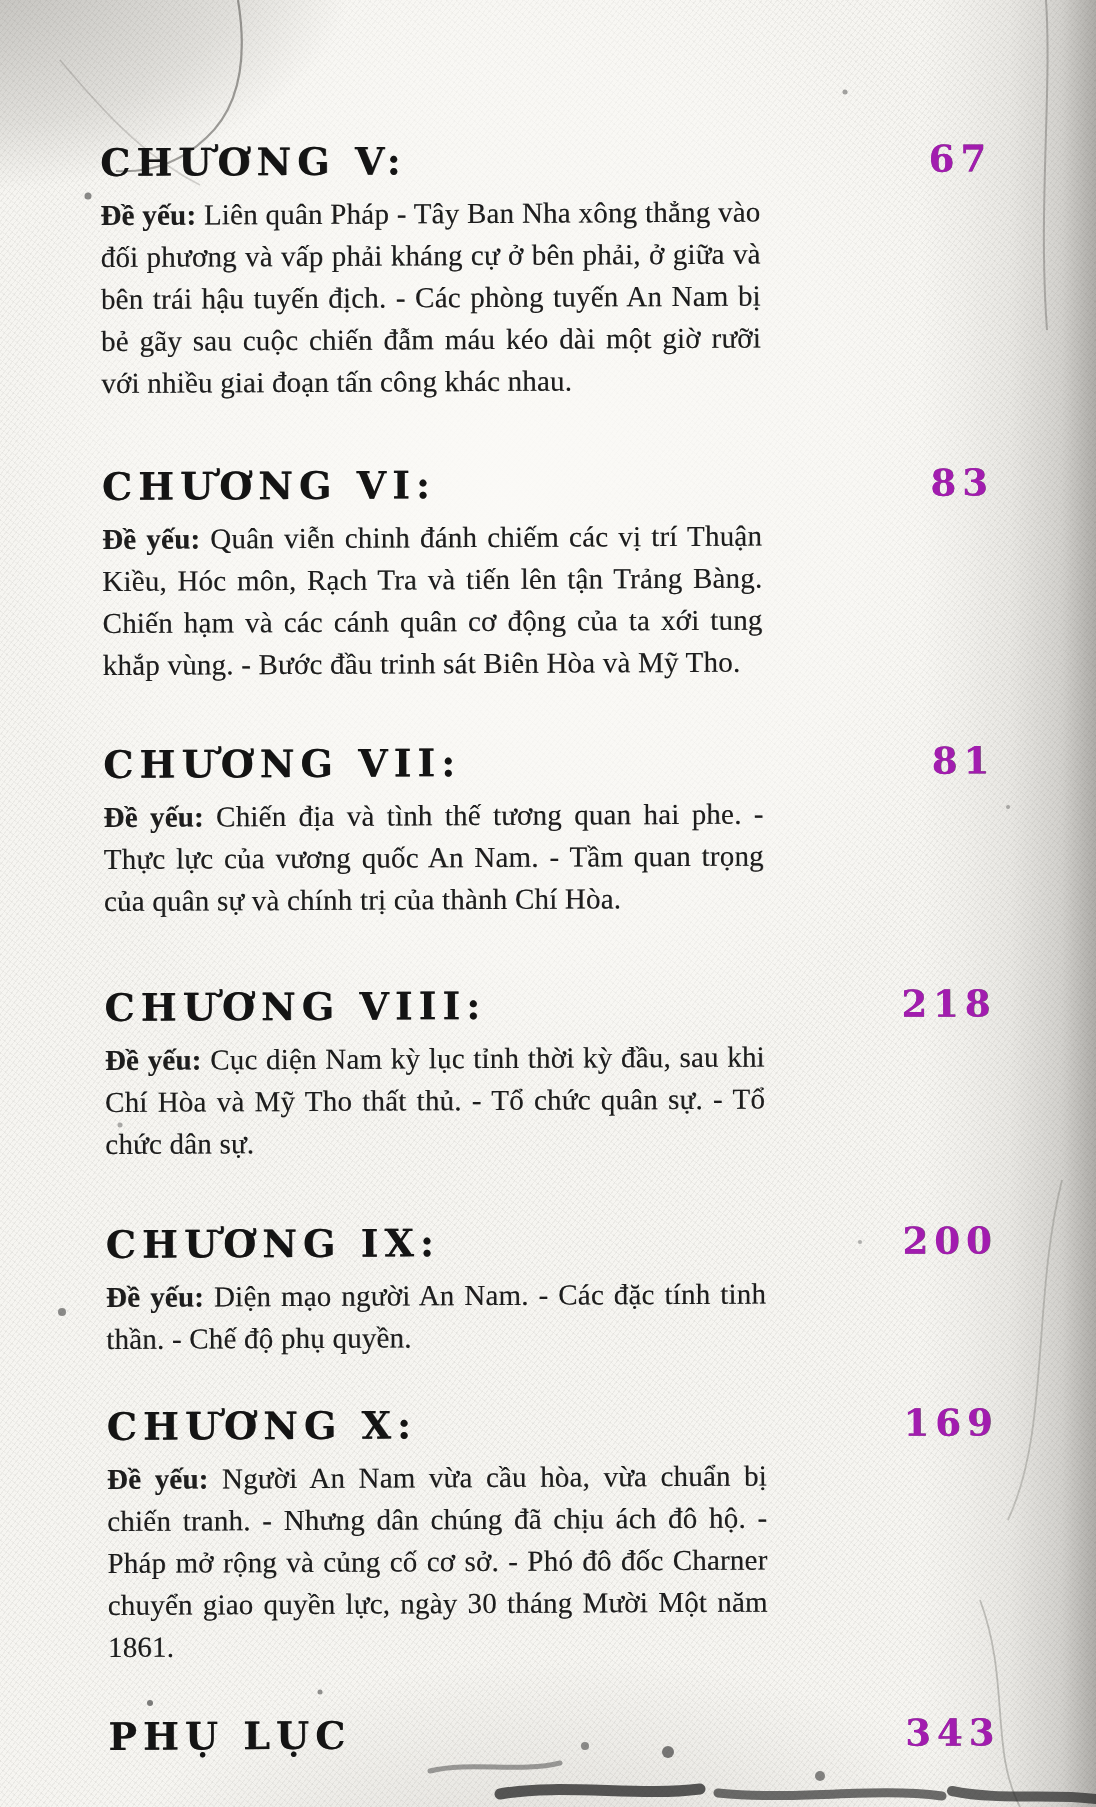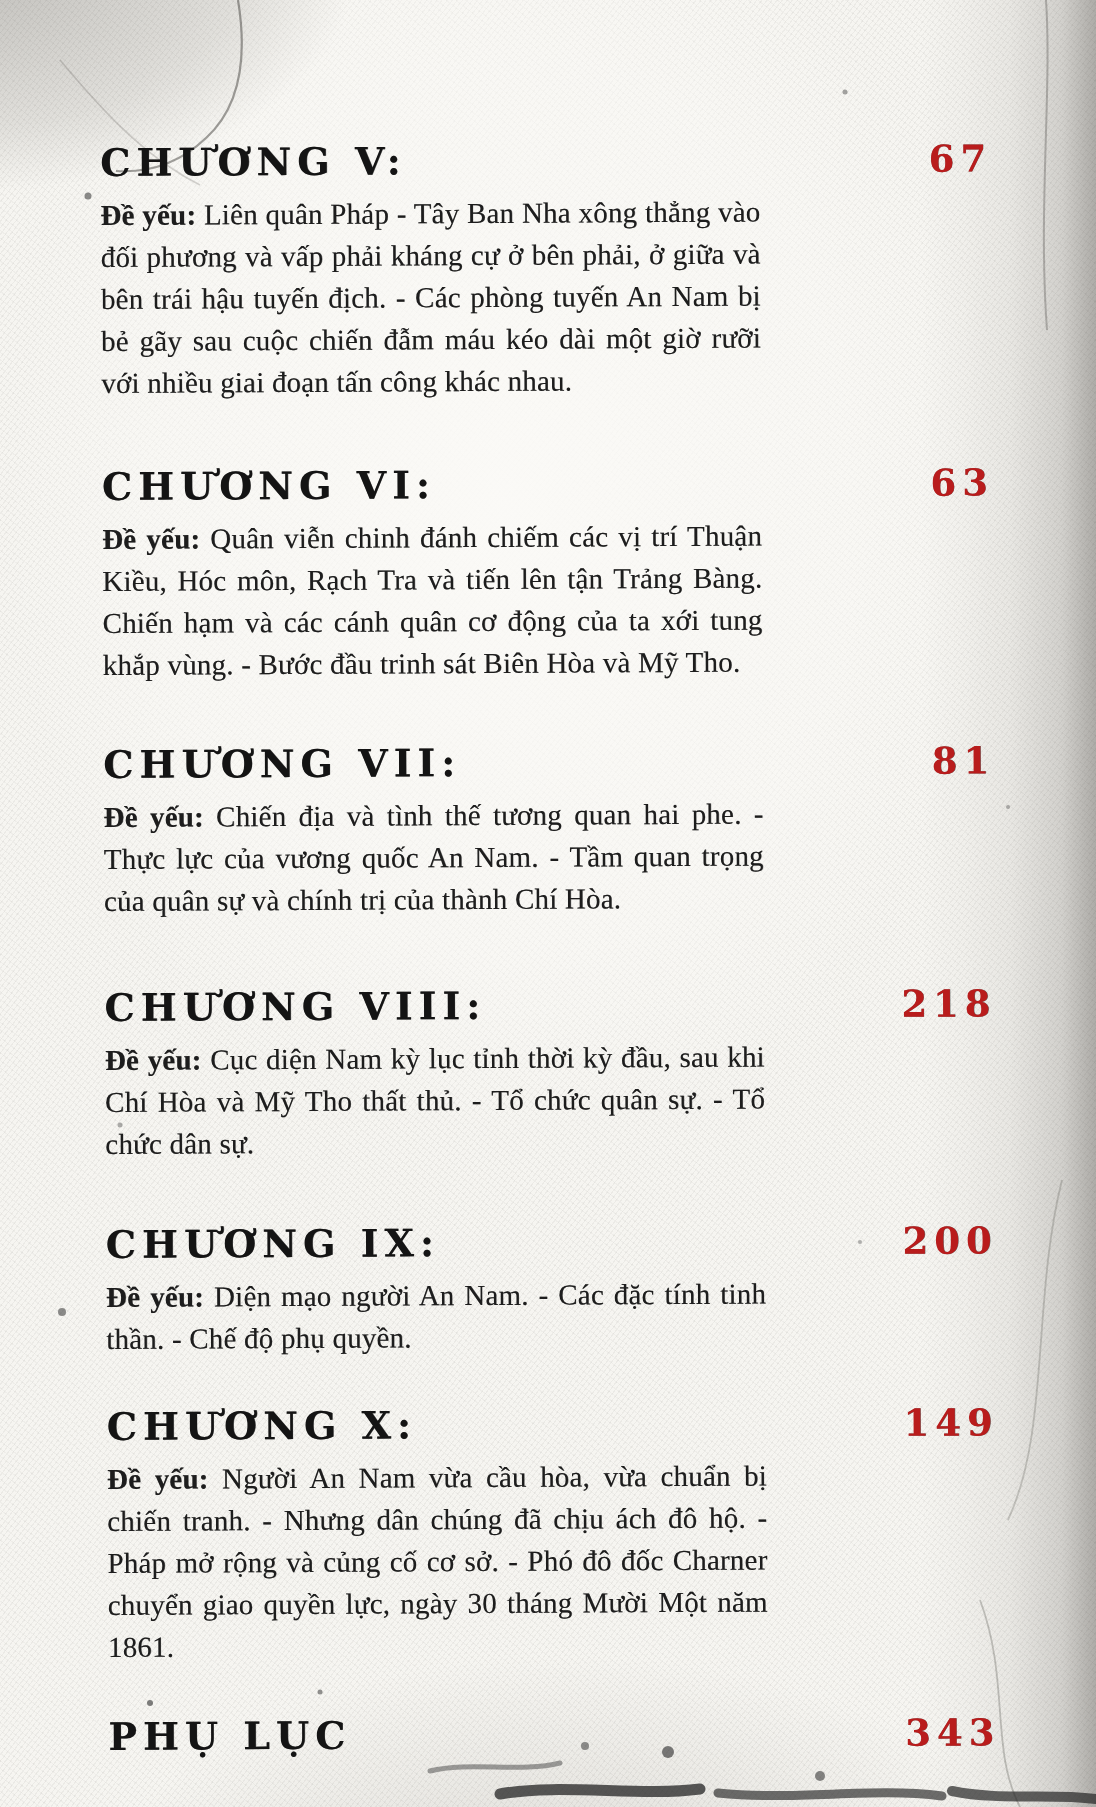--- a/index.html
+++ b/index.html
@@ -80,21 +80,21 @@
     color: #141414;
     text-shadow: 0.4px 0 0 rgba(0,0,0,0.55);
     white-space: nowrap;
   }
   .pageno {
     font-family: "DejaVu Serif", serif;
     font-weight: 700;
     font-size: 37px;
     letter-spacing: 6px;
     margin-right: -6px;
-    color: #b91c1c;
+    color: #a21caf;
     text-shadow: 0.4px 0 0 rgba(0,0,0,0.55);
   }
 
   .summary {
     margin: 6px 0 0 0;
     width: 660px;
     font-size: 29px;
     line-height: 42px;
     letter-spacing: 0.2px;
     text-align: justify;
@@ -149,21 +149,21 @@
     <div class="entry-head">
       <h2 class="chapter">CHƯƠNG V:</h2>
       <span class="pageno">67</span>
     </div>
     <p class="summary"><strong class="label">Đề yếu:</strong> <span>Liên quân Pháp - Tây Ban Nha xông thẳng vào đối phương và vấp phải kháng cự ở bên phải, ở giữa và bên trái hậu tuyến địch. - Các phòng tuyến An Nam bị bẻ gãy sau cuộc chiến đẫm máu kéo dài một giờ rưỡi với nhiều giai đoạn tấn công khác nhau.</span></p>
   </section>
 
   <section class="entry entry-vi">
     <div class="entry-head">
       <h2 class="chapter">CHƯƠNG VI:</h2>
-      <span class="pageno">63</span>
+      <span class="pageno">83</span>
     </div>
     <p class="summary"><strong class="label">Đề yếu:</strong> <span>Quân viễn chinh đánh chiếm các vị trí Thuận Kiều, Hóc môn, Rạch Tra và tiến lên tận Trảng Bàng. Chiến hạm và các cánh quân cơ động của ta xới tung khắp vùng. - Bước đầu trinh sát Biên Hòa và Mỹ Tho.</span></p>
   </section>
 
   <section class="entry entry-vii">
     <div class="entry-head">
       <h2 class="chapter">CHƯƠNG VII:</h2>
       <span class="pageno">81</span>
     </div>
     <p class="summary"><strong class="label">Đề yếu:</strong> <span>Chiến địa và tình thế tương quan hai phe. - Thực lực của vương quốc An Nam. - Tầm quan trọng của quân sự và chính trị của thành Chí Hòa.</span></p>
@@ -181,21 +181,21 @@
     <div class="entry-head">
       <h2 class="chapter">CHƯƠNG IX:</h2>
       <span class="pageno">200</span>
     </div>
     <p class="summary"><strong class="label">Đề yếu:</strong> <span>Diện mạo người An Nam. - Các đặc tính tinh thần. - Chế độ phụ quyền.</span></p>
   </section>
 
   <section class="entry entry-x">
     <div class="entry-head">
       <h2 class="chapter">CHƯƠNG X:</h2>
-      <span class="pageno">149</span>
+      <span class="pageno">169</span>
     </div>
     <p class="summary"><strong class="label">Đề yếu:</strong> <span>Người An Nam vừa cầu hòa, vừa chuẩn bị chiến tranh. - Nhưng dân chúng đã chịu ách đô hộ. - Pháp mở rộng và củng cố cơ sở. - Phó đô đốc Charner chuyển giao quyền lực, ngày 30 tháng Mười Một năm 1861.</span></p>
   </section>
 
   <section class="entry entry-appendix">
     <div class="entry-head">
       <h2 class="chapter">PHỤ LỤC</h2>
       <span class="pageno">343</span>
     </div>
   </section>

